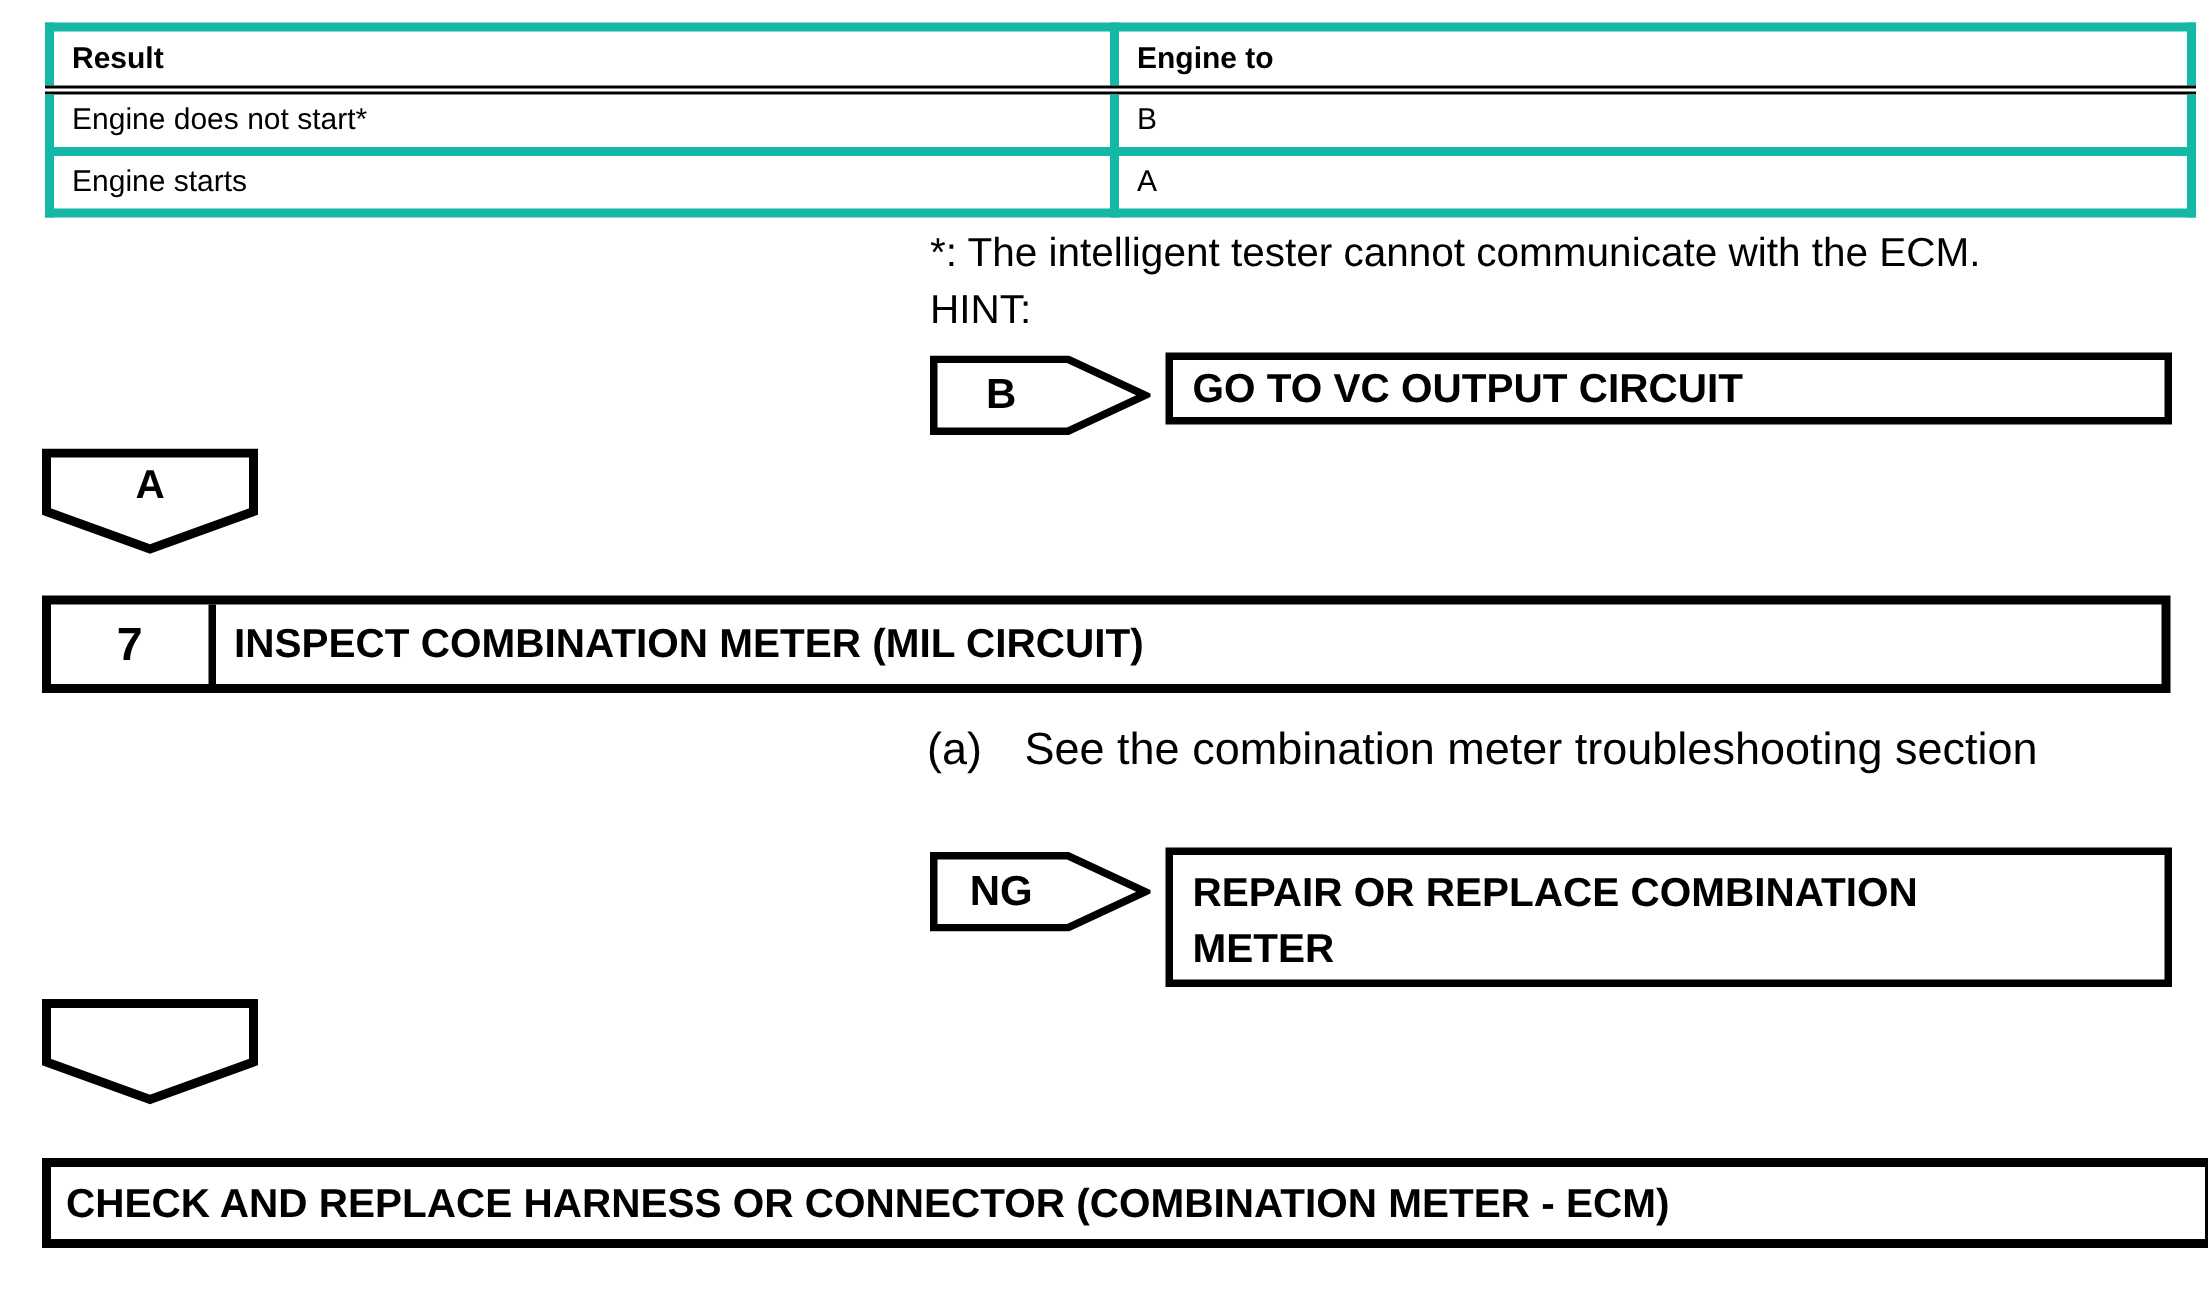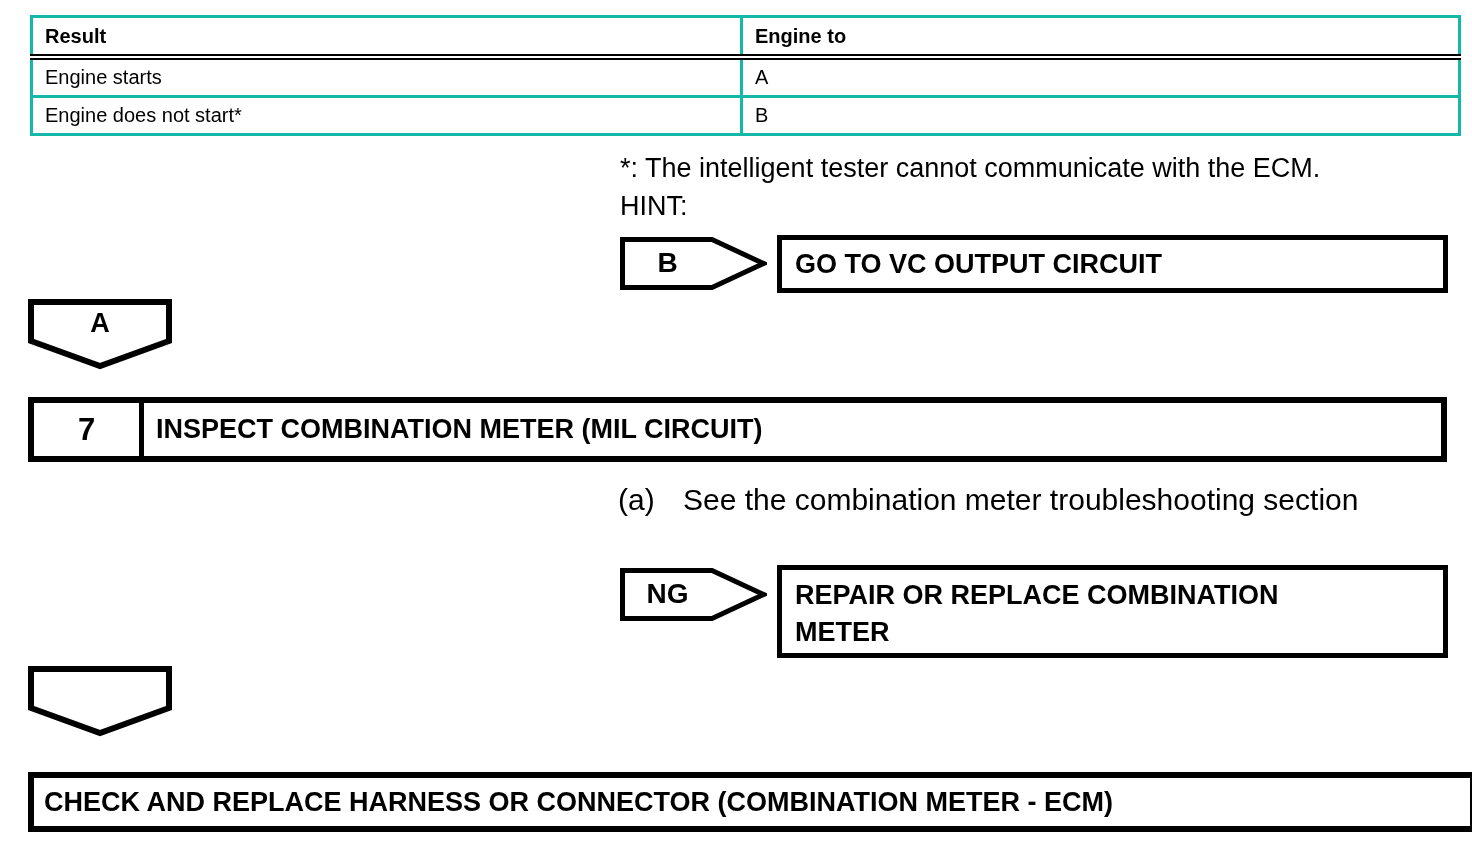--- a/index.html
+++ b/index.html
@@ -22,21 +22,21 @@
     position: absolute;
     left: 30px;
     top: 15px;
     width: 1428px;
     border-collapse: collapse;
     table-layout: fixed;
     font-size: 20px;
   }
   table.results-table th,
   table.results-table td {
-    border: 3px solid #14b8a6;
+    border: 6px solid #14b8a6;
     padding: 0 0 0 12px;
     text-align: left;
     vertical-align: middle;
     white-space: nowrap;
     overflow: hidden;
   }
   table.results-table { border: 3px solid #000; }
   table.results-table thead th {
     font-weight: bold;
     height: 36px;
@@ -101,21 +101,21 @@
     box-sizing: border-box;
     border: 5px solid #000;
     background: #fff;
     font-size: 27px;
     font-weight: bold;
   }
   .goto-box {
     left: 777px;
     top: 235px;
     width: 671px;
-    height: 58px;
+    height: 48px;
     display: flex;
     align-items: center;
     padding-left: 13px;
   }
   .repair-box {
     left: 777px;
     top: 565px;
     width: 671px;
     height: 93px;
     padding: 7px 0 0 13px;
@@ -194,27 +194,27 @@
         <col class="col-proceed">
       </colgroup>
     <thead>
       <tr>
         <th>Result</th>
         <th>Engine to</th>
       </tr>
     </thead>
     <tbody>
       <tr>
+        <td>Engine does not start*</td>
+        <td>B</td>
+      </tr>
+      <tr>
         <td>Engine starts</td>
         <td>A</td>
       </tr>
-      <tr>
-        <td>Engine does not start*</td>
-        <td>B</td>
-      </tr>
     </tbody>
   </table>
 
   <div class="hint">
     <div>*: The intelligent tester cannot communicate with the ECM.</div>
     <div>HINT:</div>
   </div>
 
   <div class="arrow-connector" style="left:620px; top:237px;">
     <svg width="147" height="53" viewBox="0 0 147 53">

